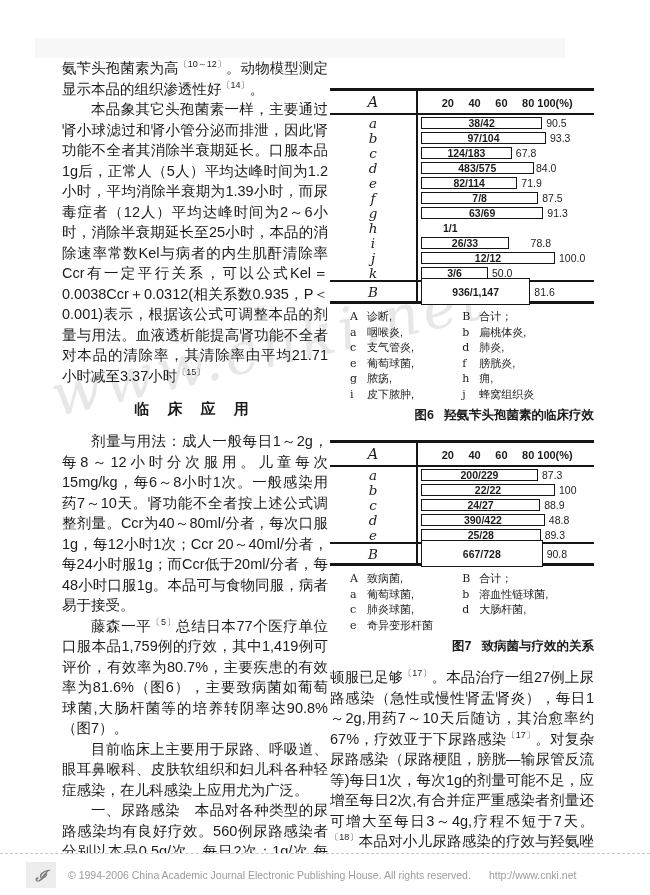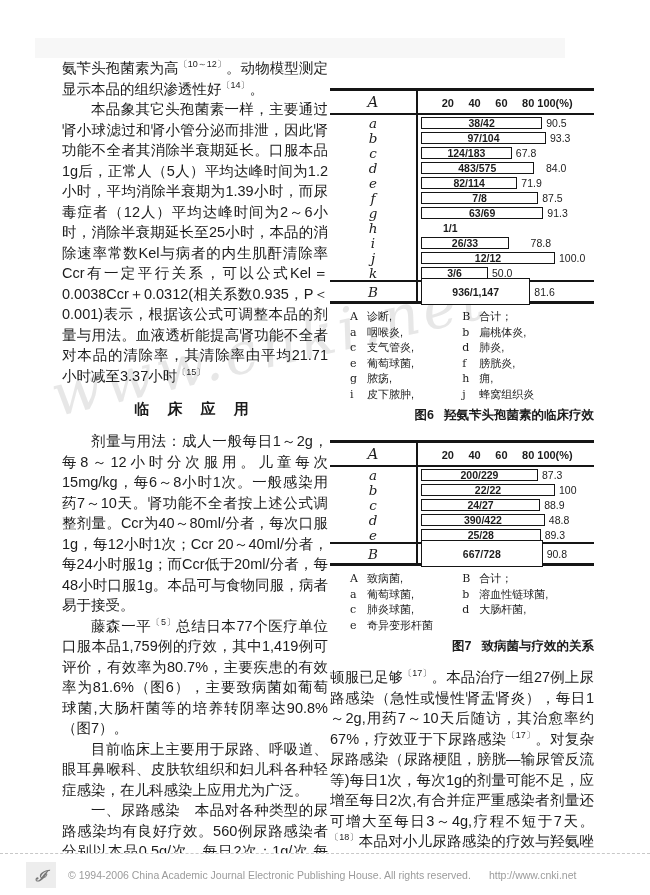--- a/index.html
+++ b/index.html
@@ -149,21 +149,21 @@
                 </div>
                 <span class="c-pct" style="left:97.85199999999999px">67.8</span>
               </div>
             </div>
             <div class="c-row">
               <div class="c-lab">d</div>
               <div class="c-zone">
                 <div class="c-bar" style="width:112.56px">
                   <span class="c-frac">483/575</span>
                 </div>
-                <span class="c-pct" style="left:128px">84.0</span>
+                <span class="c-pct" style="left:118px">84.0</span>
               </div>
             </div>
             <div class="c-row">
               <div class="c-lab">e</div>
               <div class="c-zone">
                 <div class="c-bar" style="width:96.34600000000002px">
                   <span class="c-frac">82/114</span>
                 </div>
                 <span class="c-pct" style="left:103.34600000000002px">71.9</span>
               </div>

